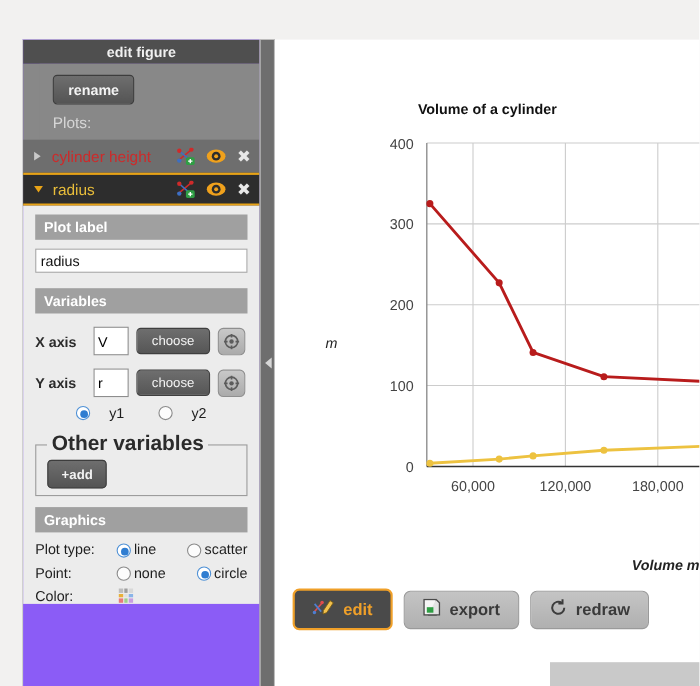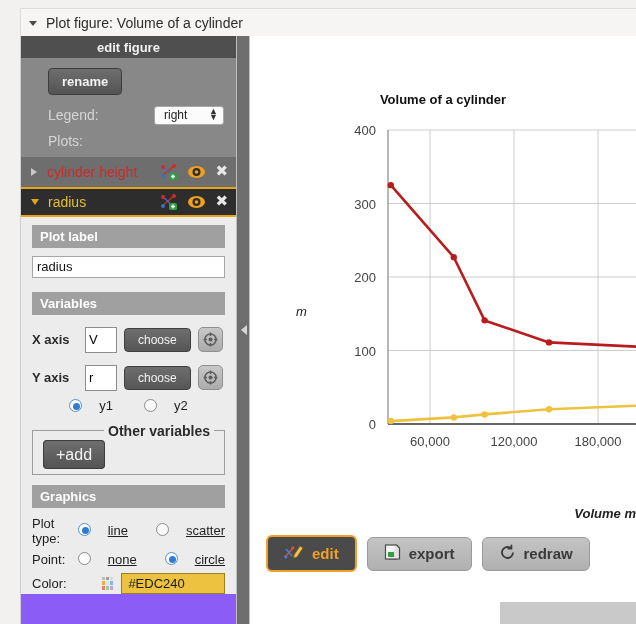--- a/index.html
+++ b/index.html
@@ -132,30 +132,30 @@
   }
 
   .radiorow { display:flex; align-items:center; gap:17px; font-size:13px; color:#1e1e1e; }
   .rb { width:13px;height:13px;border-radius:50%;border:1px solid #8b8b8b;background:#fcfcfc; display:inline-block; position:relative; }
   .rb.on { background:#fff; border-color:#4f91d6; }
   .rb.on:after { content:""; position:absolute; left:3px; top:3px; width:7px;height:7px;border-radius:50%;background:#2f7dd1; }
 
   fieldset.otherv {
     border:1px solid #9c9c9c; margin:0 0 10px 0; padding:7px 10px 10px 10px;
   }
-  fieldset.otherv legend { font-size:14px; font-weight:bold; color:#2b2b2b; padding:0 4px;text-align:right; }
+  fieldset.otherv legend { font-size:19px; font-weight:bold; color:#2b2b2b; padding:0 4px; }
   .add-btn {
     background:linear-gradient(to bottom,#6e6e6e,#545454);
     border:1px solid #3d3d3d; border-radius:4px;
-    color:#f3f3f3; font-size:16px; font-weight:normal; padding:5px 12px; cursor:pointer;
+    color:#f3f3f3; font-size:12px; font-weight:bold; padding:5px 12px; cursor:pointer;
   }
 
   .gfx-row { display:flex; align-items:center; margin-bottom:6px; font-size:13px; color:#1e1e1e; }
   .gfx-row .k { width:76px; }
-  .opt { display:flex; align-items:flex-start; gap:17px;text-decoration:underline; }
+  .opt { display:flex; align-items:flex-end; gap:3px; }
   .opt.second { margin-left:28px; }
   .color-swatch-grid { width:13px; height:13px; display:grid; grid-template-columns:repeat(3,1fr); grid-template-rows:repeat(3,1fr); gap:1px; margin-right:8px; }
   .colorbox {
     background:#edc240; border:1px solid #9a8020; padding:2px 6px;
     font-size:13px; color:#1a1a1a; font-family:"Liberation Sans", sans-serif;
     width:112px; height:21px;
   }
 
   
   #splitter {
@@ -206,42 +206,29 @@
     background:#4a4a4a; color:#f0a029; border:2px solid #f0a029;
   }
 
   #bottombar { position:absolute; left:250px; right:0; bottom:0; height:22px; background:#c9c9c9; }
 </style>
 </head>
 <body>
 
 <div id="app">
 
-  <div id="titlebar">
-    <span class="caret"></span>
-    <span>Plot figure: Volume of a cylinder</span>
-  </div>
 
   <div id="leftpanel">
 
     <div id="panelheader">edit figure</div>
 
     <div id="panelbody">
       <div class="grey-zone">
         <div class="btn3d">rename</div>
 
-        <div id="legendrow">
-          <span class="row-label">Legend:</span>
-          <span class="selwrap">
-            <select class="legend-select">
-              <option>right</option>
-            </select>
-            <span class="spin">▲<br>▼</span>
-          </span>
-        </div>
 
         <div id="plotslabel">Plots:</div>
       </div>
 
       <div class="plot-item collapsed">
         <span class="tri-right"></span>
         <span class="pname red">cylinder height</span>
         <span class="icons">
           <span class="i-scatter">
             <svg width="18" height="16" viewBox="0 0 18 16">
@@ -369,21 +356,20 @@
           <i style="background:#bdbdbd"></i>
             <i style="background:#9e9e9e"></i>
             <i style="background:#d8d8d8"></i>
           <i style="background:#e8b03a"></i>
             <i style="background:#e0e0e0"></i>
             <i style="background:#8ab4e8"></i>
           <i style="background:#e87a7a"></i>
             <i style="background:#9ecf8a"></i>
             <i style="background:#c79ee0"></i>
         </span>
-        <span class="colorbox">#EDC240</span>
       </div>
     </div>
   </div>
 
   <div id="splitter">
     <span class="tri"></span>
   </div>
 
   <div id="rightpane">
 

